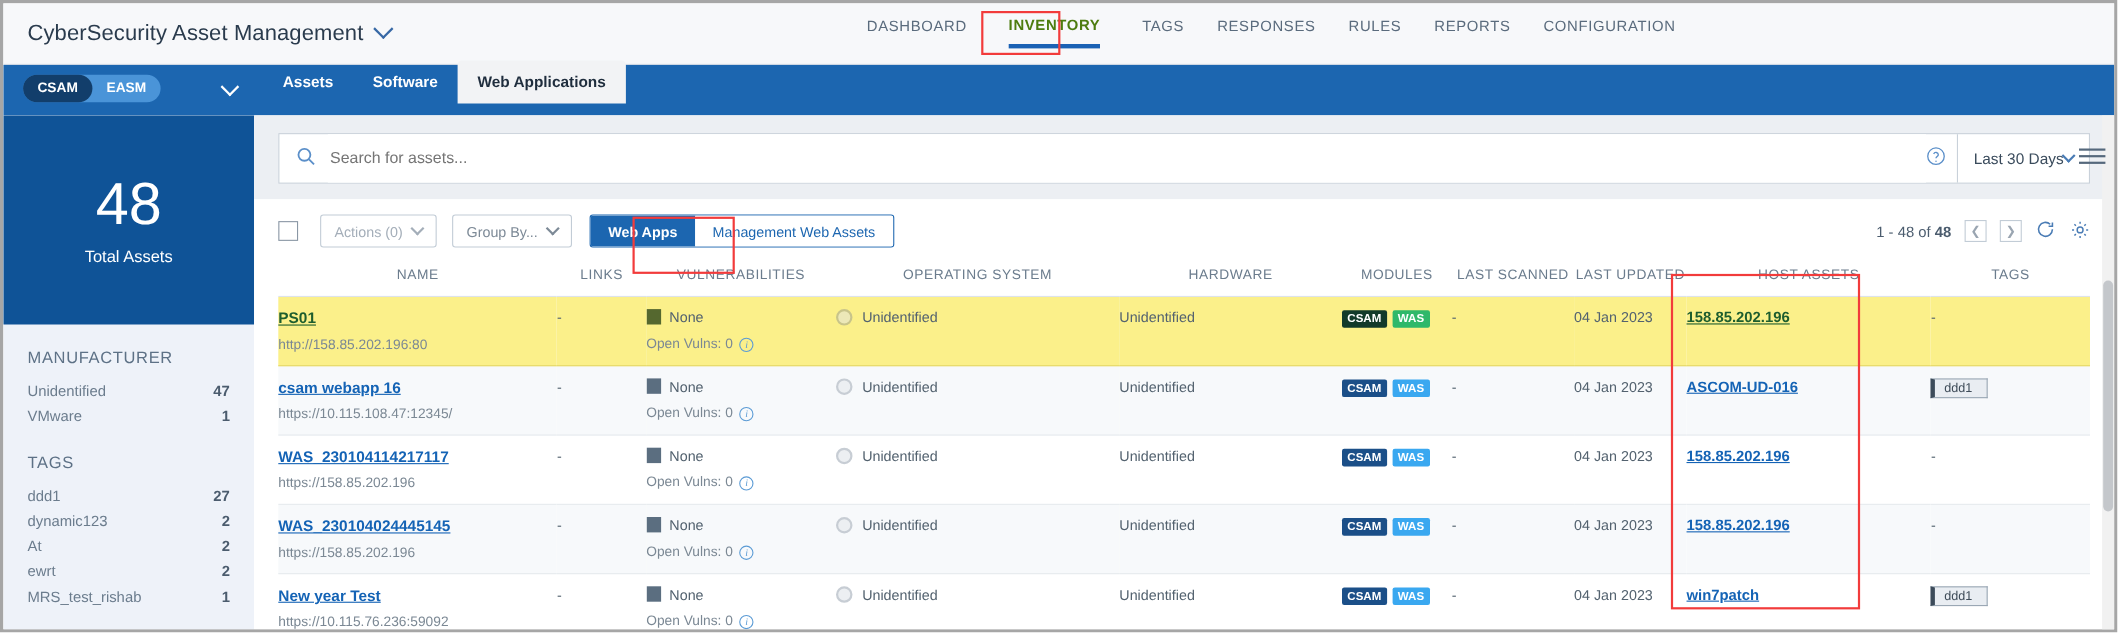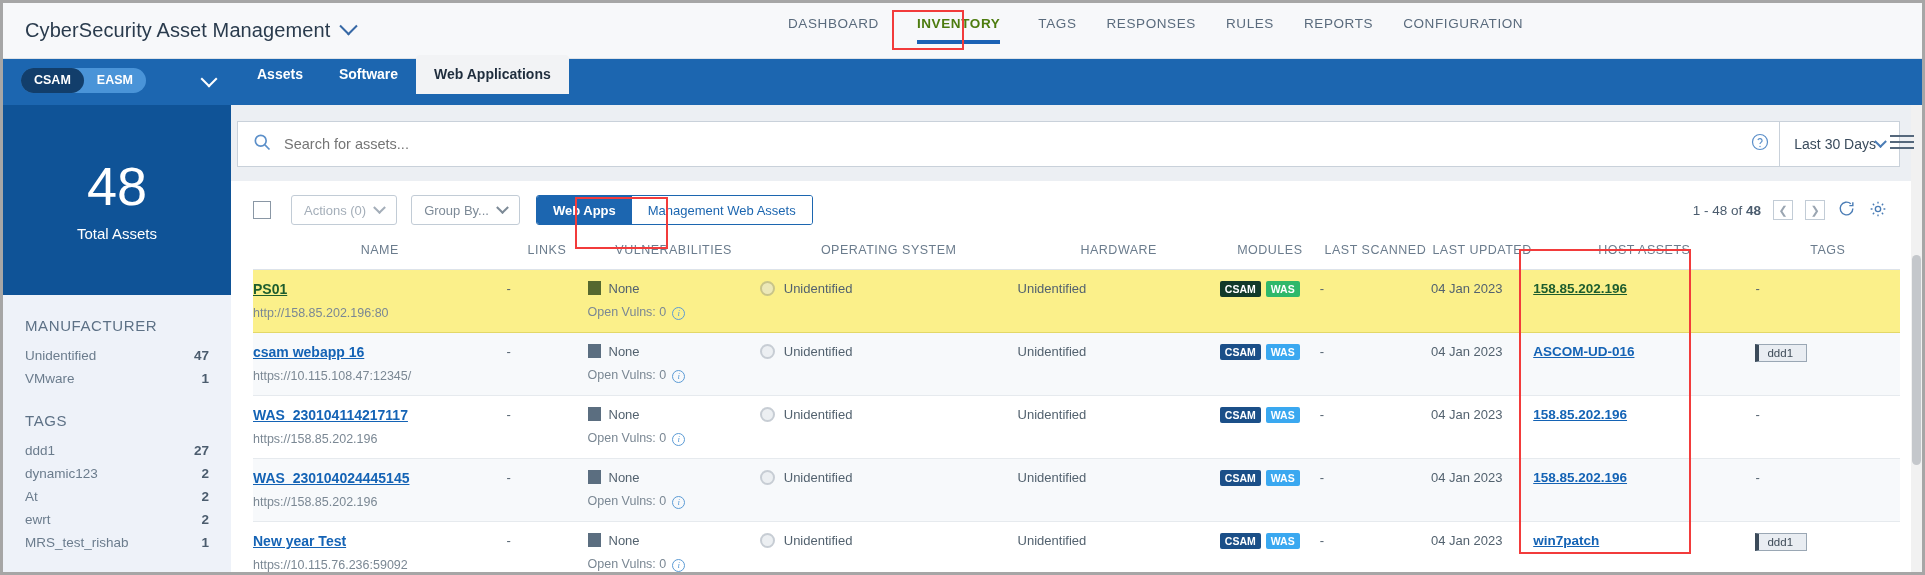--- a/index.html
+++ b/index.html
@@ -64,35 +64,35 @@
   .total-card { background:#0f5397; height:190px; display:flex; flex-direction:column; align-items:center; justify-content:center; }
   .total-num { color:#fff; font-size:54px; font-weight:300; line-height:1; }
   .total-lbl { color:#fff; font-size:15px; margin-top:12px; }
   .facet { padding:0 22px; }
   .facet-title { font-size:15px; color:#5d7186; letter-spacing:.6px; margin:22px 0 10px 0; font-weight:normal; }
   .facet-row { display:flex; justify-content:space-between; font-size:13.5px; color:#6b7c8d; padding:4px 0; }
   .facet-row .cnt { font-weight:bold; color:#4b5c6e; }
 
   
   .main { flex:1; background:#fff; position:relative; }
-  .searchzone { background:#eceff3; padding:16px 22px 14px 6px; }
+  .searchzone { background:#eceff3; padding:16px 22px 14px 22px; }
   .searchbar { display:flex; align-items:center; background:#fff; border:1px solid #c9d1da; height:46px; }
   .searchicon { margin:0 10px 0 14px; }
   .searchinput { flex:1; border:none; outline:none; font-size:14.5px; color:#9aa5b1; height:100%; }
   .q-help { margin-right:10px; }
   .range {
     display:flex; align-items:center; border-left:1px solid #c9d1da;
     padding:0 14px; height:100%; font-size:14px; color:#3a4b5c; white-space:nowrap;
   }
   .chev-sm { width:9px; height:9px; border-right:2px solid #4a7cb5; border-bottom:2px solid #4a7cb5; transform:rotate(45deg) translate(-2px,-2px); }
   .hamb { margin-left:16px; display:flex; flex-direction:column; gap:4px; }
   .hamb i { display:block; width:24px; height:2px; background:#55687c; }
 
   
-  .toolbar { display:flex; align-items:center; padding:14px 22px 12px 22px; position:relative;text-align:right; }
+  .toolbar { display:flex; align-items:center; padding:14px 9px 12px 22px; position:relative;text-align:right; }
   .cb { width:18px; height:18px; border:1.5px solid #8a97a5; background:#fff; }
   .btn {
     height:30px; border:1px solid #c2ccd6; background:#fff; border-radius:3px;
     display:flex; align-items:center; gap:9px; padding:0 12px; font-size:13px; color:#7d8a97;
   }
   .btn.dim { color:#a4aeb9; }
   .segmented { display:flex; border:1px solid #1c66b0; border-radius:3px; overflow:hidden; height:30px; }
   .seg { display:flex; align-items:center; padding:0 16px; font-size:13px; color:#1c66b0; background:#fff; }
   .seg.sel { background:#1c66b0; color:#fff; font-weight:bold; }
   .pager { margin-left:auto; display:flex; align-items:center; gap:12px; font-size:13.5px; color:#4b5c6e; }

